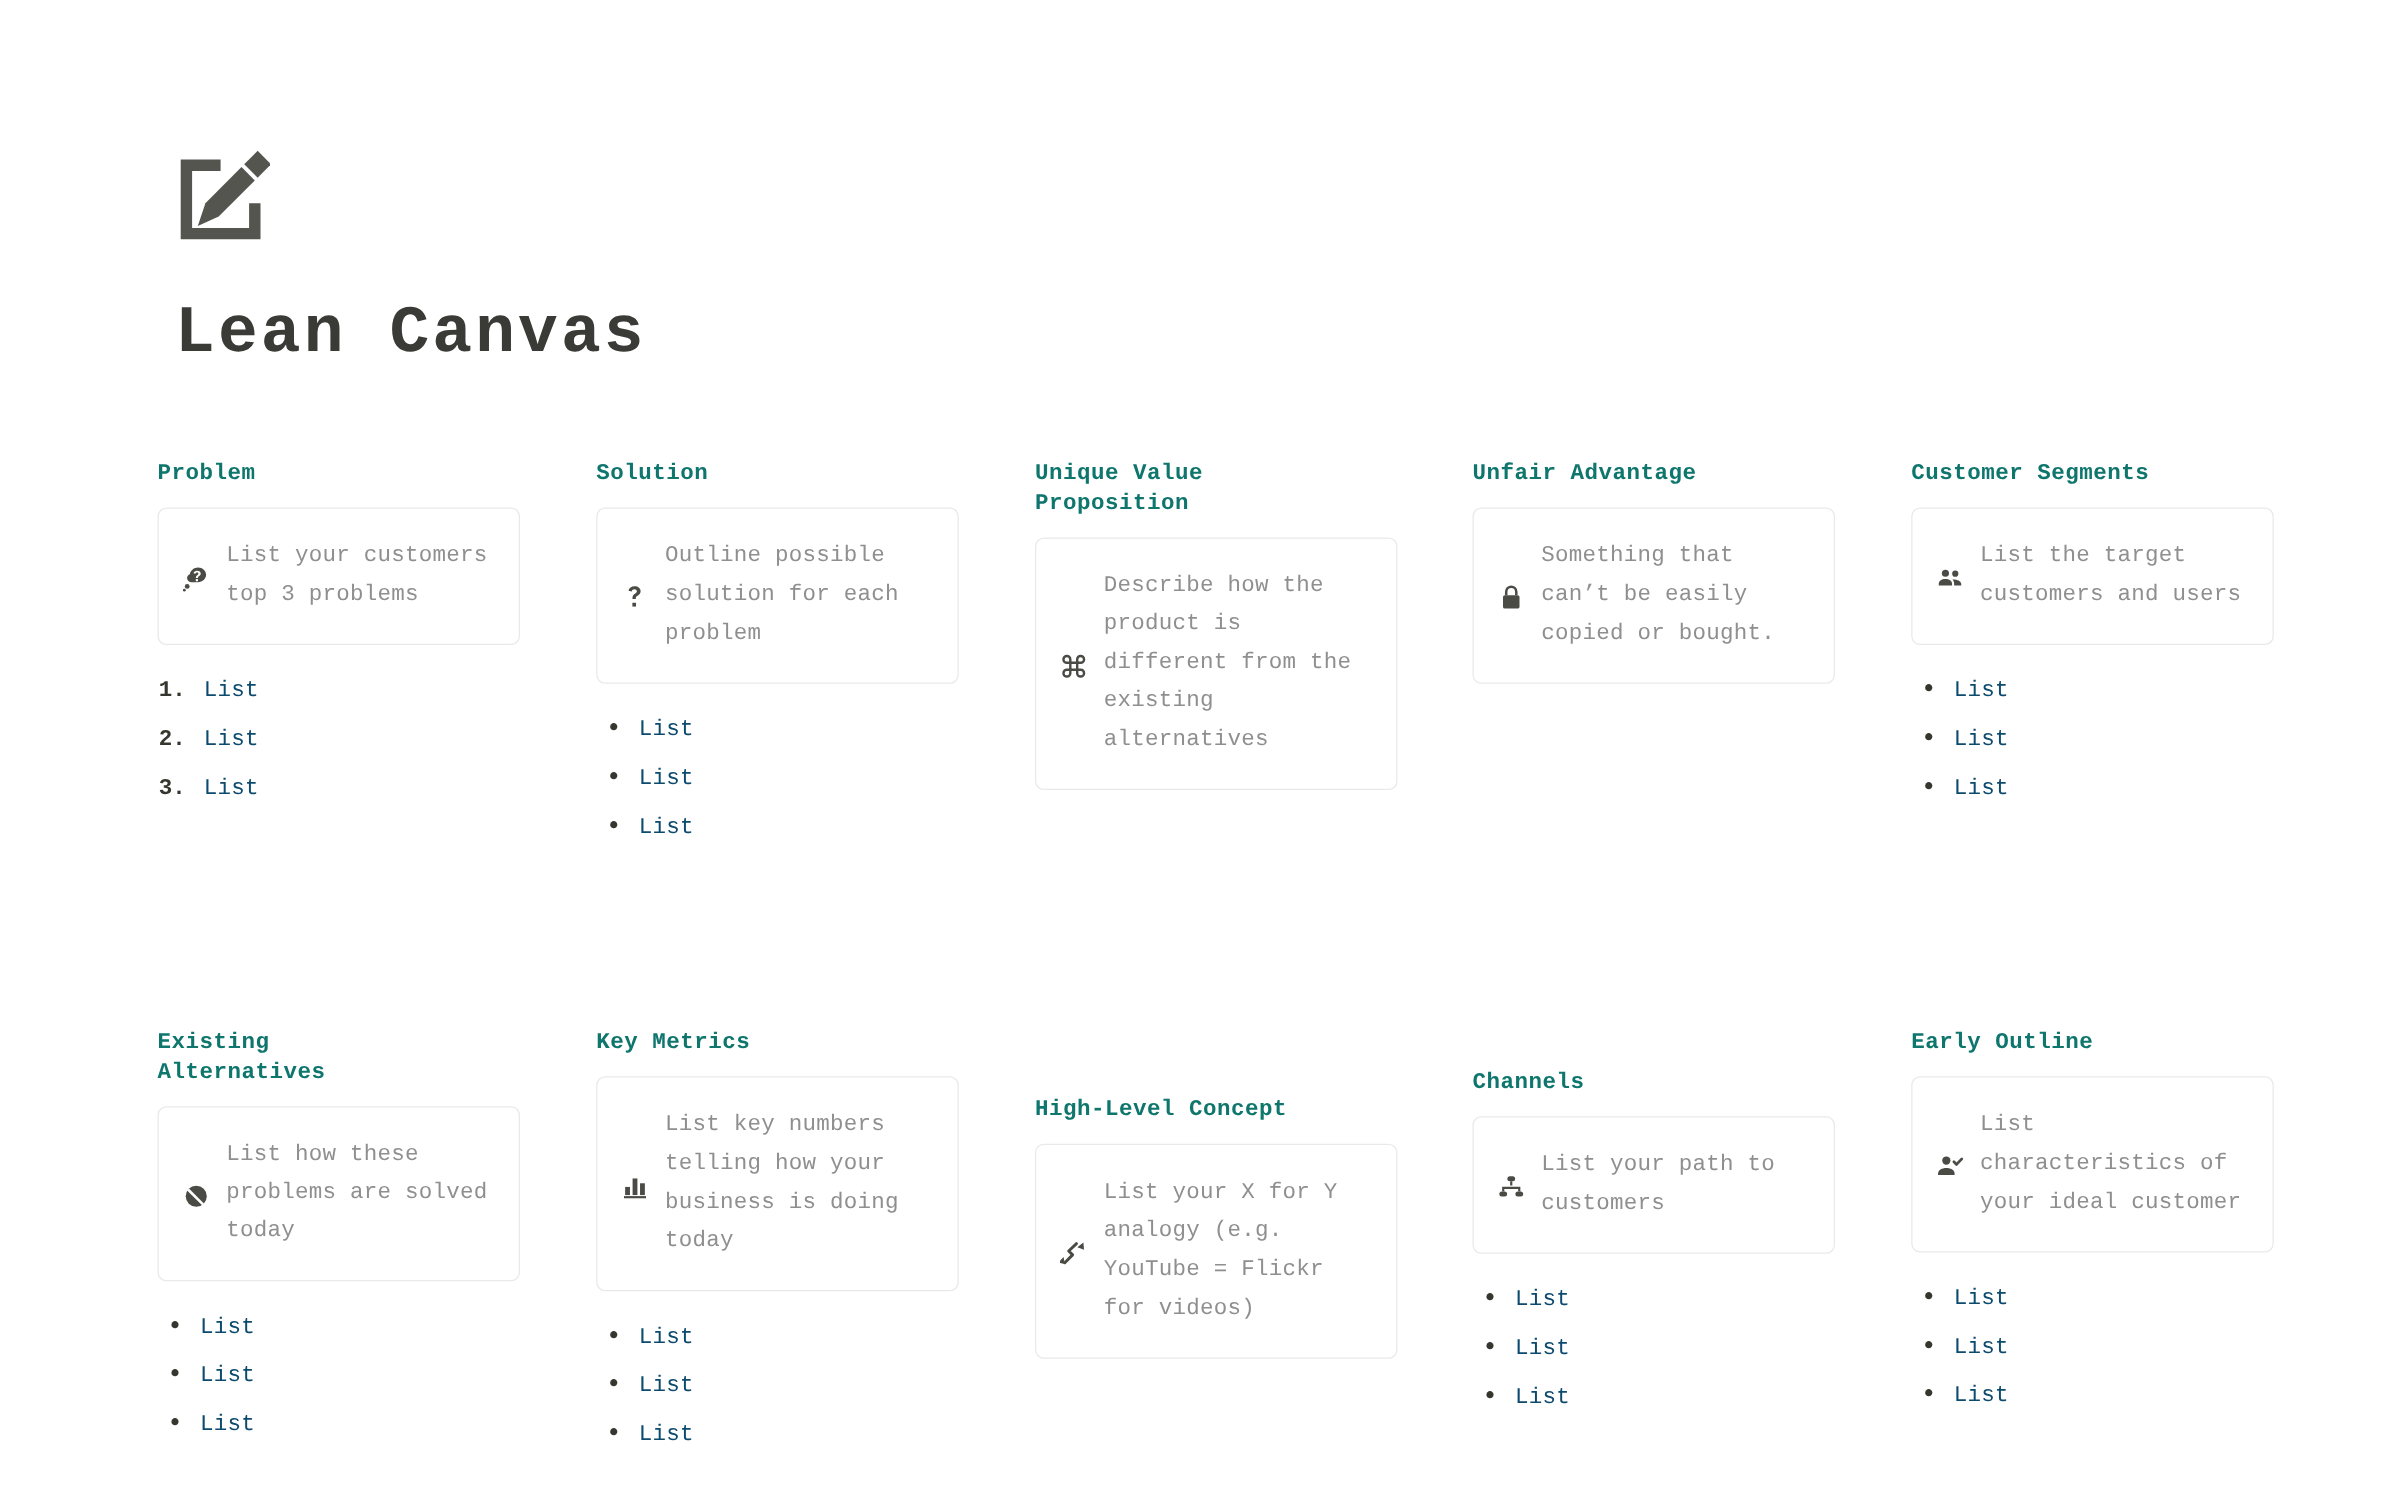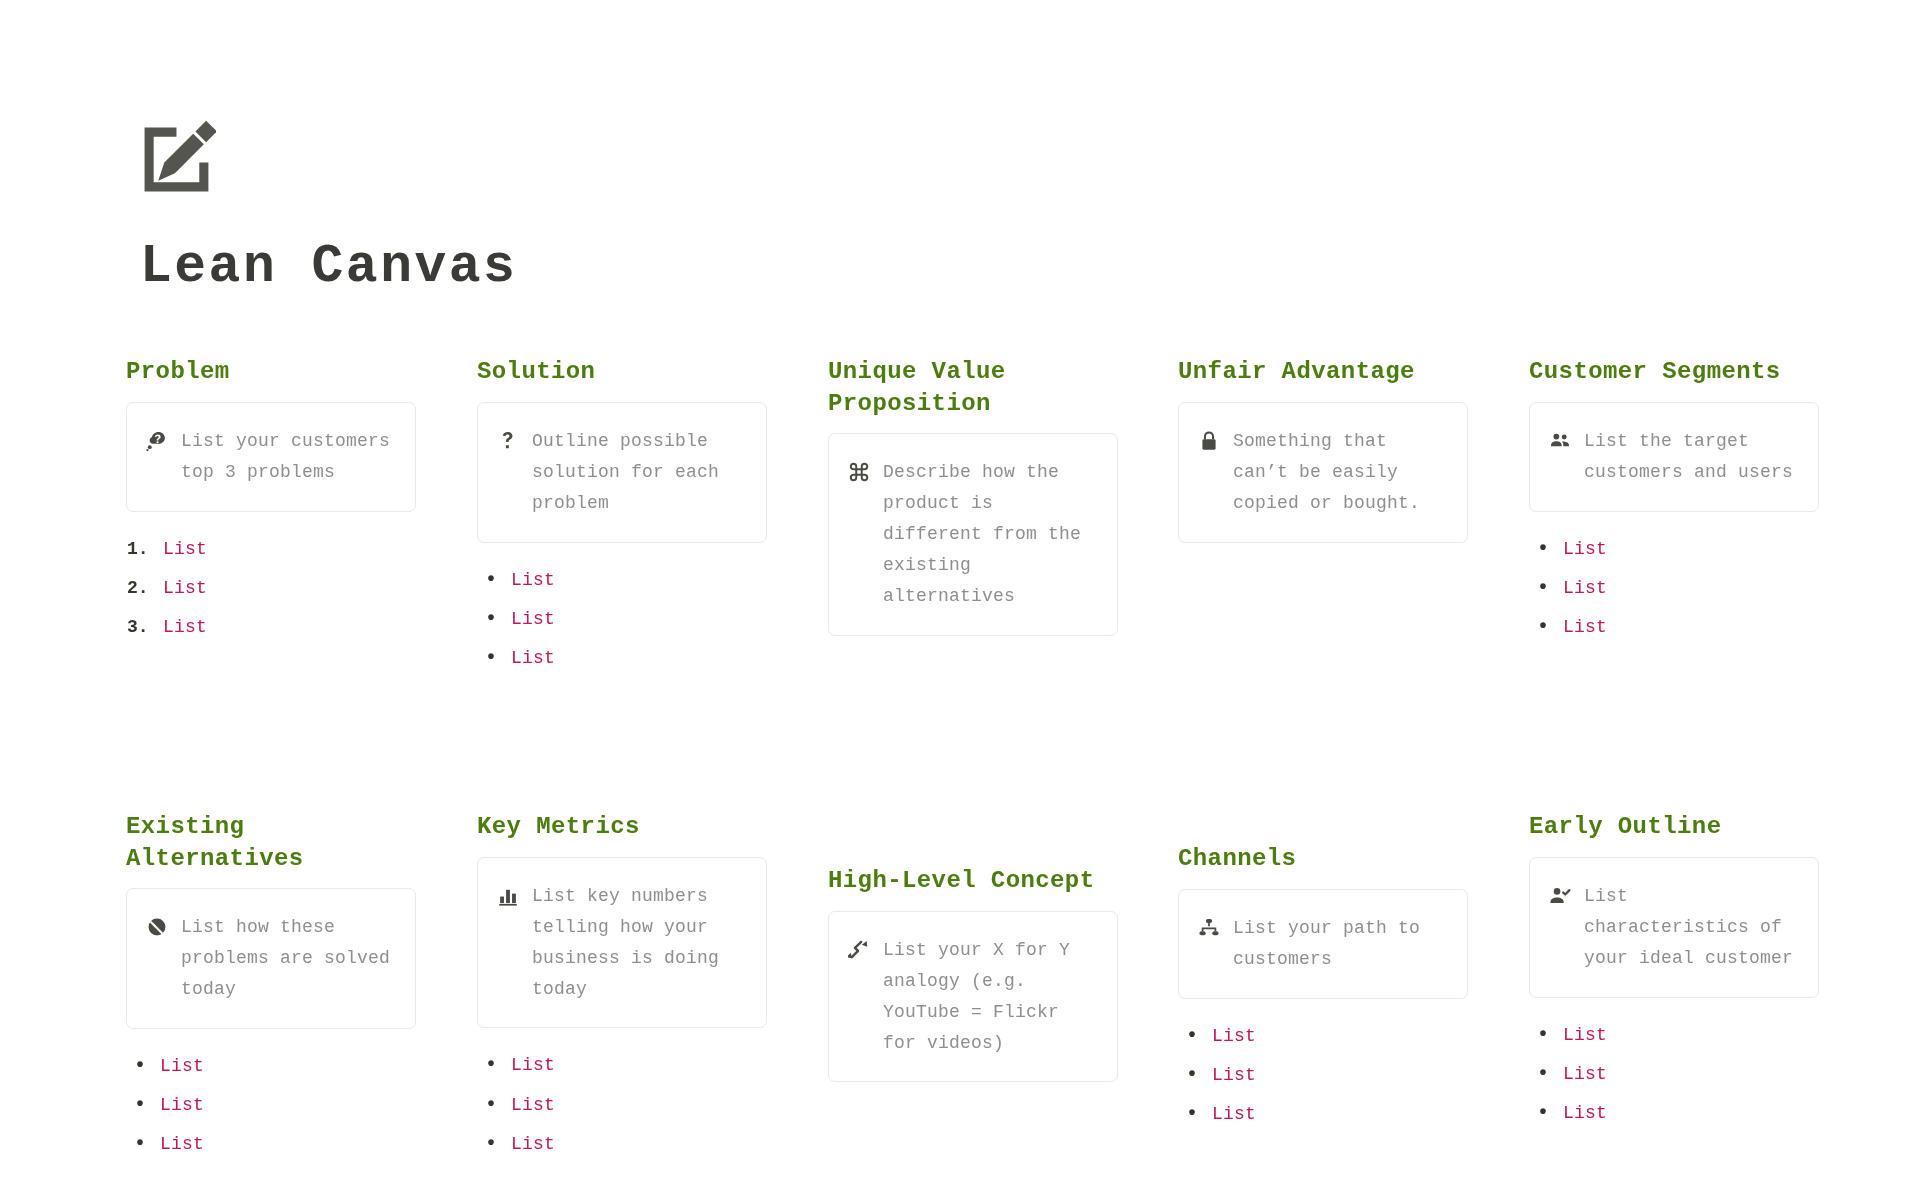--- a/index.html
+++ b/index.html
@@ -71,36 +71,36 @@
   }
 
   .col0 { left: 0px; }
   .col1 { left: 351px; }
   .col2 { left: 702px; }
   .col3 { left: 1052px; }
   .col4 { left: 1403px; }
 
   .block-title {
     font-family: "Liberation Mono", "DejaVu Sans Mono", monospace;
-    font-size: 24px;
+    font-size: 18px;
     font-weight: 700;
-    color: #4d7c0f;
+    color: #0f766e;
     line-height: 1.32;
     letter-spacing: 0.4px;
-    margin: 4px 0 14px 0;
+    margin: 16px 0 14px 0;
     white-space: pre-line;
   }
 
   .hint-card {
     border: 1px solid #e9e9e7;
     border-radius: 7px;
     background: #ffffff;
     padding: 23px 18px 23px 19px;
     display: flex;
-    align-items: flex-start;
+    align-items: center;
     gap: 13px;
   }
   .hint-icon {
     flex: 0 0 auto;
     width: 22px;
     height: 22px;
     margin-top: 4px;
     color: #4b4b46;
     display: block;
   }
@@ -138,21 +138,21 @@
     width: 26px;
     text-align: left;
   }
   .marker.bullet {
     width: 22px;
     font-size: 20px;
     line-height: 1;
     padding-left: 6px;
   }
   .item-text {
-    color: #be185d;
+    color: #0c4a6e;
     letter-spacing: 0.2px;
   }
 </style>
 </head>
 <body>
 
 <div class="page">
 
   <div class="header">
     <span class="doc-icon">

